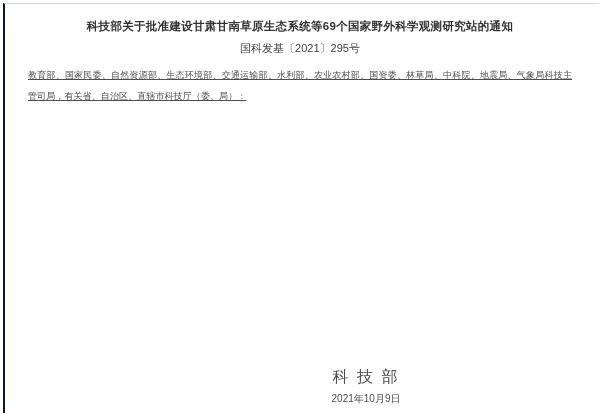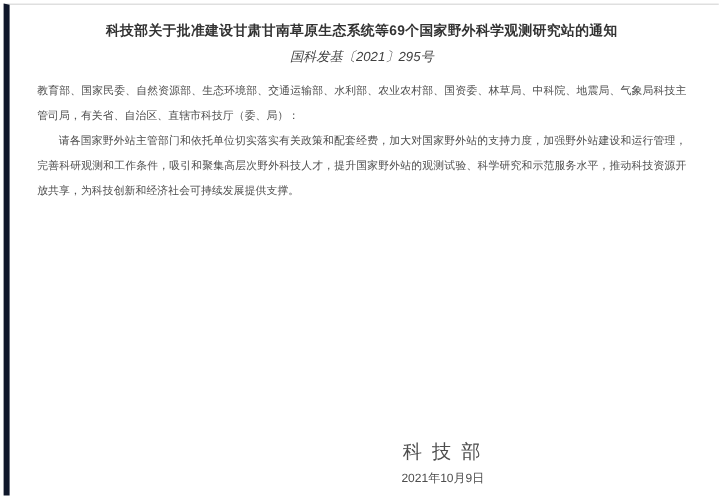--- a/index.html
+++ b/index.html
@@ -16,49 +16,49 @@
     overflow: hidden;
   }
   .sheet {
     position: absolute;
     left: 3px;
     top: 3px;
     width: 596px;
     height: 410px;
     box-sizing: border-box;
     border-top: 1px solid #d8d8d8;
-    border-left: 5px solid #0f172a;
+    border-left: 2px solid #0f172a;
     background: #ffffff;
     padding: 13px 27px 0 23px;
   }
   .doc-title {
     margin: 0;
     font-size: 11.5px;
     font-weight: bold;
     color: #333333;
     text-align: center;
     line-height: 18px;
     letter-spacing: 0.3px;
   }
   .doc-number {
     margin-top: 6px;
     font-size: 11px;
     color: #404040;
     text-align: center;
     line-height: 14px;
-    font-style: italic;
   }
   .para {
     margin: 0;
     font-size: 9px;
     line-height: 21px;
     color: #4d4d4d;
     text-indent: 2em;
     text-align: justify;
     letter-spacing: 0.1px;
+    text-decoration: underline;
   }
   .para.no-indent {
     text-indent: 0;
     margin-top: 10px;
   }
   .signer {
     position: absolute;
     left: 286px;
     top: 363px;
     width: 150px;
@@ -78,17 +78,16 @@
   }
 </style>
 </head>
 <body>
 
 <div class="page">
   <div class="sheet">
     <h1 class="doc-title">科技部关于批准建设甘肃甘南草原生态系统等69个国家野外科学观测研究站的通知</h1>
     <div class="doc-number">国科发基〔2021〕295号</div>
     <p class="para no-indent">教育部、国家民委、自然资源部、生态环境部、交通运输部、水利部、农业农村部、国资委、林草局、中科院、地震局、气象局科技主管司局，有关省、自治区、直辖市科技厅（委、局）：</p>
-    <p class="para">请各国家野外站主管部门和依托单位切实落实有关政策和配套经费，加大对国家野外站的支持力度，加强野外站建设和运行管理，完善科研观测和工作条件，吸引和聚集高层次野外科技人才，提升国家野外站的观测试验、科学研究和示范服务水平，推动科技资源开放共享，为科技创新和经济社会可持续发展提供支撑。</p>
     <div class="signer">科 技 部</div>
     <div class="issue-date">2021年10月9日</div>
   </div>
 </div>
 
 </body></html>

